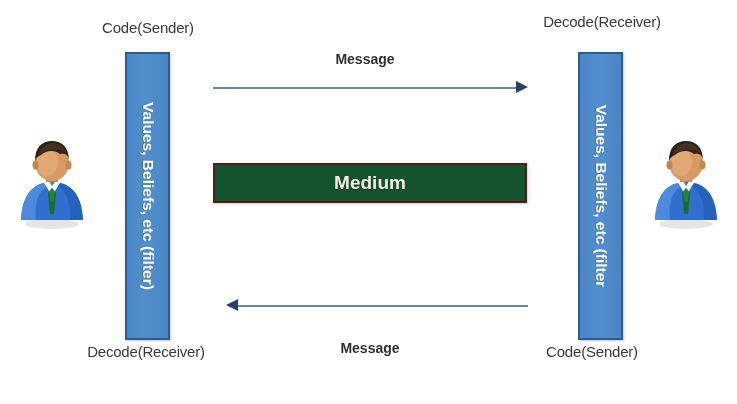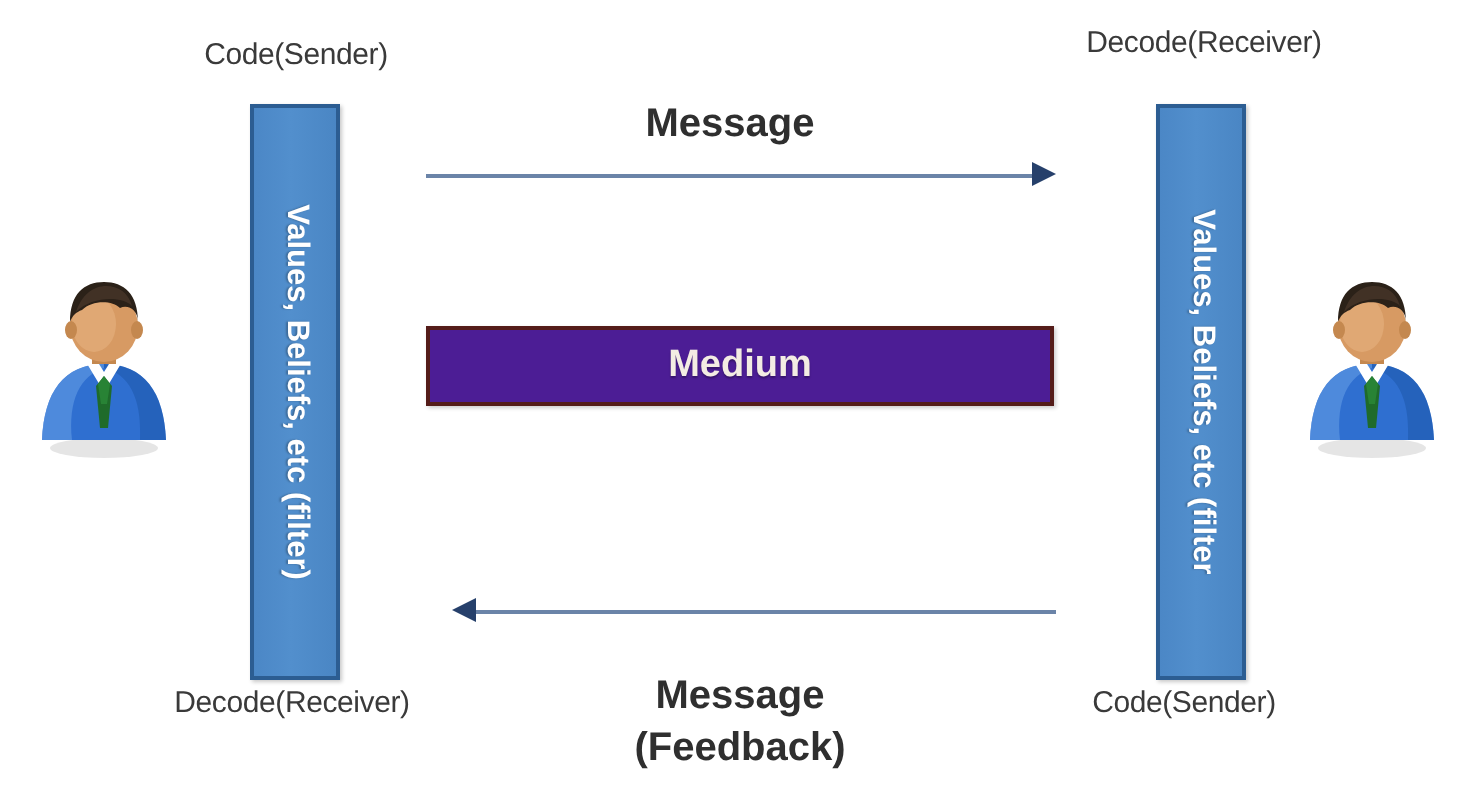--- a/index.html
+++ b/index.html
@@ -89,21 +89,21 @@
     left: 226px;
     top: 299px;
     border-top: 6px solid transparent;
     border-bottom: 6px solid transparent;
     border-right: 12px solid #26406b;
   }
 
   .arrow-caption {
     position: absolute;
     font-family: "Liberation Sans", sans-serif;
-    font-size: 20px;
+    font-size: 14px;
     font-weight: bold;
     color: #2f2f2f;
     text-align: center;
     white-space: nowrap;
   }
   #caption-message  { left: 220px; top: 51px;  width: 290px; }
   #caption-feedback {
     left: 225px;
     top: 335px;
     width: 290px;
@@ -112,21 +112,21 @@
   }
   #caption-feedback .cap-line { display: block; }
 
   
   #medium-box {
     position: absolute;
     left: 213px;
     top: 163px;
     width: 314px;
     height: 40px;
-    background: #4c1d95;
+    background: #14532d;
     border: 2px solid #541c19;
     box-sizing: border-box;
     display: flex;
     align-items: center;
     justify-content: center;
     box-shadow: 1px 1px 2px rgba(0,0,0,0.2);
   }
   #medium-label {
     font-family: "Liberation Sans", sans-serif;
     font-size: 19px;
@@ -189,21 +189,20 @@
   <div id="arrowhead-top" class="arrowhead"></div>
 
   <div id="medium-box">
     <span id="medium-label">Medium</span>
   </div>
 
   <div id="arrow-bottom-line" class="arrow-line"></div>
   <div id="arrowhead-bottom" class="arrowhead"></div>
   <div id="caption-feedback" class="arrow-caption">
     <span class="cap-line">Message</span>
-    <span class="cap-line">(Feedback)</span>
   </div>
 
   <div id="filter-bar-right" class="filter-bar">
     <span class="filter-bar-text">Values, Beliefs, etc (filter</span>
   </div>
 
   <div id="avatar-right" class="avatar">
     <svg viewBox="0 0 72 92" width="72" height="92" aria-hidden="true">
       <ellipse cx="36" cy="86" rx="27" ry="5" fill="#000000" opacity="0.10"></ellipse>
       <path d="M36 44 C16 44 6 58 5 82 L67 82 C66 58 56 44 36 44 Z" fill="#2f6fd0"></path>

